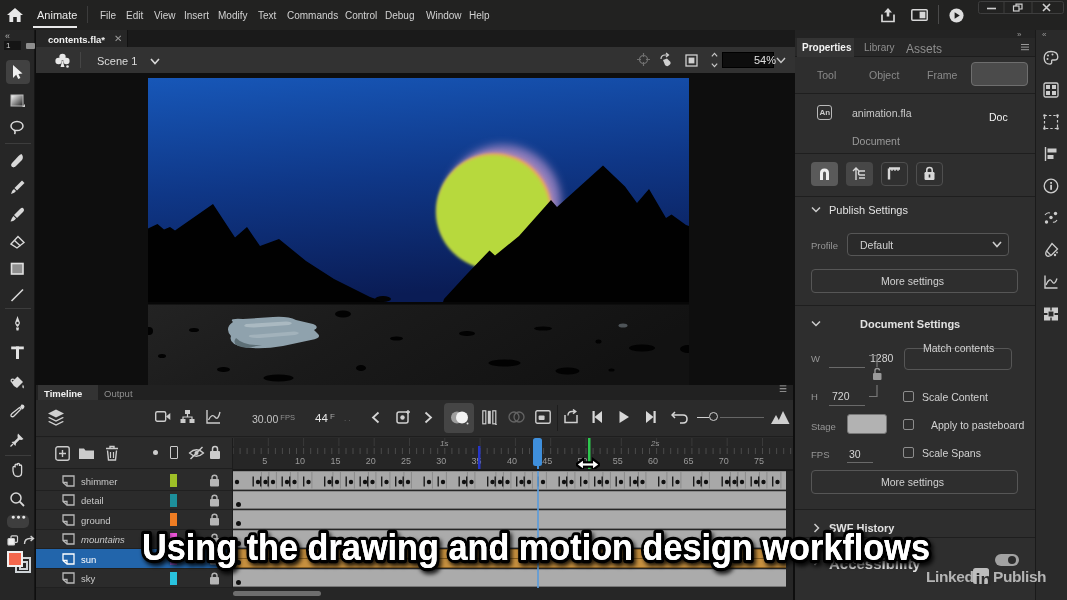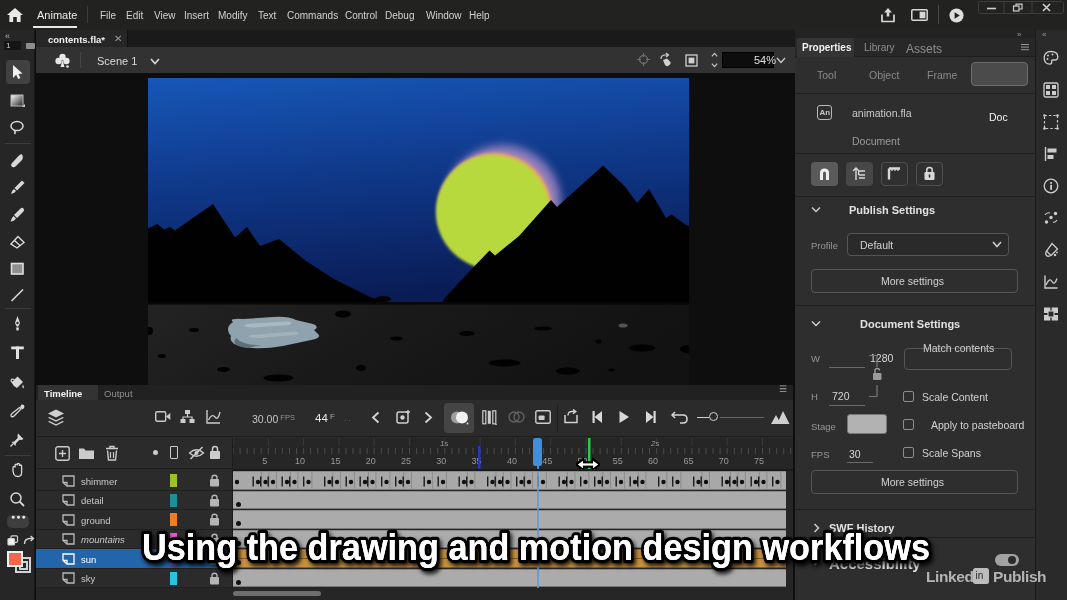--- a/index.html
+++ b/index.html
@@ -729,21 +729,21 @@
     </svg>
 <svg class="abs" style="left:923px;top:166px" width="13" height="15" viewBox="0 0 13 15">
 <rect x="1.5" y="6" width="10" height="8" rx="1.2" fill="#d8d8d8"></rect>
       <path d="M3.8 6 V4 Q3.8 1.5 6.5 1.5 Q9.2 1.5 9.2 4 V6" stroke="#d8d8d8" stroke-width="1.5" fill="none"></path>
 <rect x="5.7" y="8.5" width="1.6" height="3" fill="#303030"></rect>
     </svg>
 <div class="abs" style="left:795px;top:196px;width:240px;height:1px;background:#1e1e1e;"></div>
 <svg class="abs" style="left:811px;top:206px" width="10" height="7" viewBox="0 0 10 7">
       <path d="M1 1.5 L5 5.5 L9 1.5" stroke="#ccc" stroke-width="1.5" fill="none"></path>
     </svg>
-<div class="txt" style="left:829px;top:204px;font-size:11px;font-weight:bold;color:#e2e2e2;margin-left:20px;">Publish Settings</div>
+<div class="txt" style="left:829px;top:204px;font-size:11px;font-weight:normal;color:#e2e2e2;">Publish Settings</div>
 <div class="txt" style="left:811px;top:240px;font-size:9.5px;color:#969696;">Profile</div>
 <div class="abs" style="left:847px;top:233px;width:162px;height:23px;background:#2a2a2a;border:1px solid #565656;border-radius:4px;"></div>
 <div class="txt" style="left:860px;top:239px;font-size:10.5px;color:#d2d2d2;">Default</div>
 <svg class="abs" style="left:992px;top:241px" width="10" height="7" viewBox="0 0 10 7">
       <path d="M1 1 L5 5.5 L9 1" stroke="#ccc" stroke-width="1.6" fill="none"></path>
     </svg>
 <div class="abs" style="left:811px;top:269px;width:207px;height:24px;border:1px solid #565656;border-radius:4px;"></div>
 <div class="txt" style="left:881px;top:275px;font-size:10.5px;color:#d2d2d2;">More settings</div>
 <div class="abs" style="left:795px;top:305px;width:240px;height:1px;background:#1e1e1e;"></div>
 <svg class="abs" style="left:811px;top:320px" width="10" height="7" viewBox="0 0 10 7">
@@ -849,14 +849,14 @@
           <feDropShadow dx="2" dy="3" stdDeviation="2" flood-color="#000" flood-opacity="0.85"></feDropShadow>
         </filter>
       </defs>
 <text x="536" y="40" font-family="Liberation Sans" font-size="37.5" font-weight="bold" text-anchor="middle" fill="#ffffff" stroke="#000" stroke-width="6.5" paint-order="stroke" stroke-linejoin="round" textLength="788" lengthAdjust="spacingAndGlyphs" filter="url(#csh)">Using the drawing and motion design workflows</text>
 <text x="536" y="40" font-family="Liberation Sans" font-size="37.5" font-weight="bold" text-anchor="middle" fill="#ffffff" textLength="788" lengthAdjust="spacingAndGlyphs">Using the drawing and motion design workflows</text>
 </svg>
 <div class="abs" style="left:995px;top:554px;width:24px;height:12px;background:#a2a2a2;border-radius:6px;"></div>
 <div class="abs" style="left:1008px;top:556px;width:8px;height:8px;background:#2b2b2b;border-radius:50%;"></div>
 <div class="txt" style="left:926px;top:568px;font-size:15.5px;font-weight:bold;color:#b4b4b4;letter-spacing:-0.4px;">Linked</div>
 <div class="abs" style="left:972.5px;top:567.5px;width:16.5px;height:16.5px;background:#bdbdbd;border-radius:2.5px;"></div>
-<div class="txt" style="left:975.5px;top:570px;font-size:10px;font-weight:normal;color:#2b2b2b;text-align:center;">in</div>
+<div class="txt" style="left:975.5px;top:570px;font-size:18px;font-weight:bold;color:#2b2b2b;text-align:center;">in</div>
 <div class="txt" style="left:993px;top:568px;font-size:15.5px;font-weight:bold;color:#b4b4b4;letter-spacing:-0.4px;">Publish</div>
 </div>
 </body></html>

